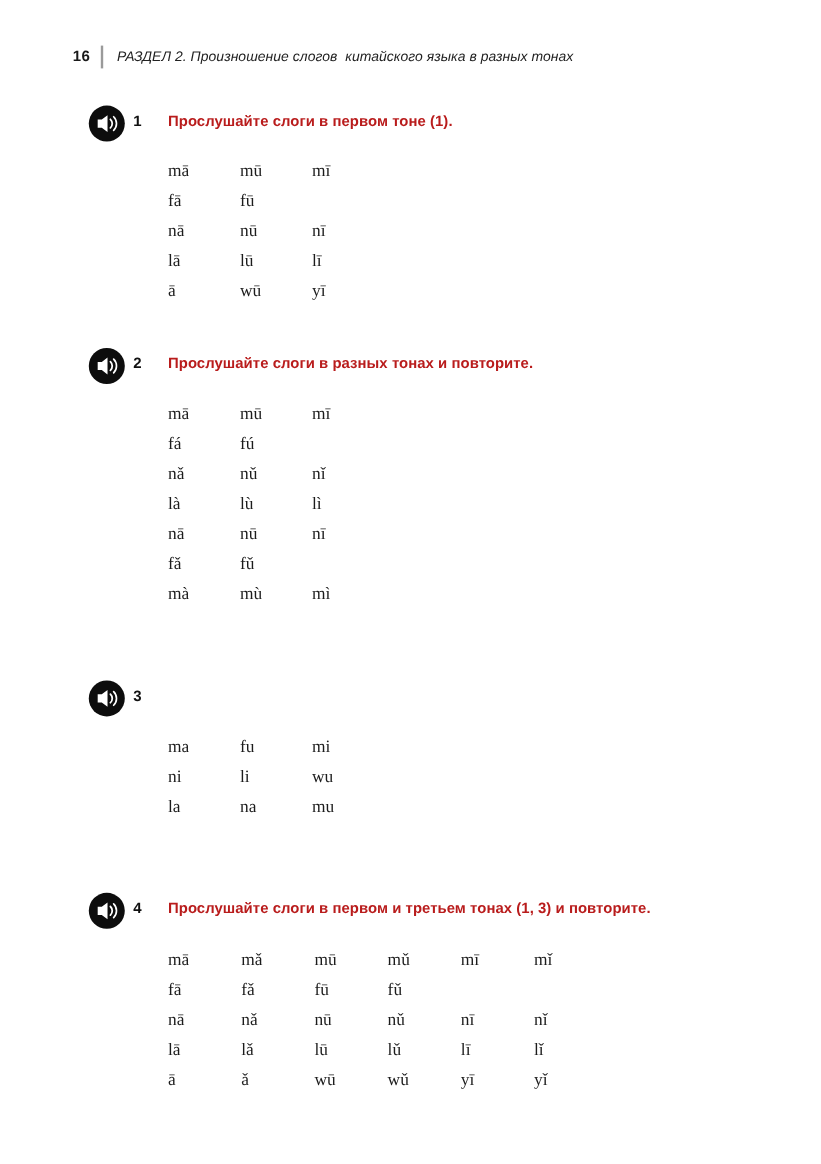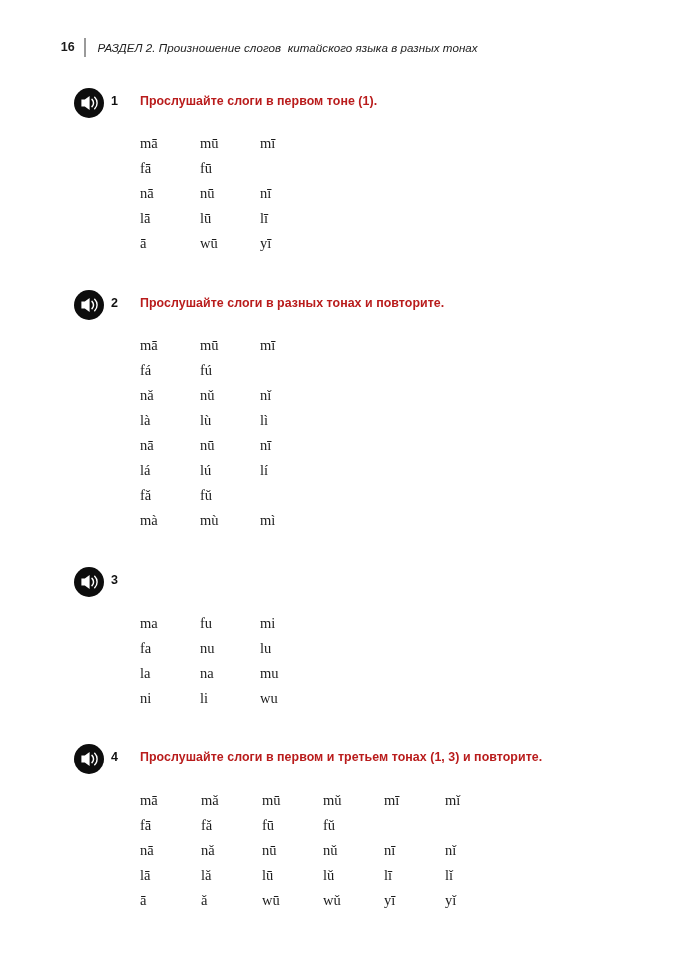--- a/index.html
+++ b/index.html
@@ -201,25 +201,20 @@
           <div class="syl-cell">là</div>
           <div class="syl-cell">lù</div>
           <div class="syl-cell">lì</div>
         </div>
         <div class="syl-row">
           <div class="syl-cell">nā</div>
           <div class="syl-cell">nū</div>
           <div class="syl-cell">nī</div>
         </div>
         <div class="syl-row">
-          <div class="syl-cell">lá</div>
-          <div class="syl-cell">lú</div>
-          <div class="syl-cell">lí</div>
-        </div>
-        <div class="syl-row">
           <div class="syl-cell">fǎ</div>
           <div class="syl-cell">fǔ</div>
           <div class="syl-cell"></div>
         </div>
         <div class="syl-row">
           <div class="syl-cell">mà</div>
           <div class="syl-cell">mù</div>
           <div class="syl-cell">mì</div>
         </div>
       </div>
@@ -235,33 +230,28 @@
         </div>
         <div class="ex-number">3</div>
       </div>
       <div class="syllable-table" style="top: 44px;">
         <div class="syl-row">
           <div class="syl-cell">ma</div>
           <div class="syl-cell">fu</div>
           <div class="syl-cell">mi</div>
         </div>
         <div class="syl-row">
-          <div class="syl-cell">fa</div>
-          <div class="syl-cell">nu</div>
-          <div class="syl-cell">lu</div>
+          <div class="syl-cell">ni</div>
+          <div class="syl-cell">li</div>
+          <div class="syl-cell">wu</div>
         </div>
         <div class="syl-row">
           <div class="syl-cell">la</div>
           <div class="syl-cell">na</div>
           <div class="syl-cell">mu</div>
-        </div>
-        <div class="syl-row">
-          <div class="syl-cell">ni</div>
-          <div class="syl-cell">li</div>
-          <div class="syl-cell">wu</div>
         </div>
       </div>
     </div>
     <div class="exercise" style="top: 744px;">
       <div class="ex-head">
         <div class="audio-icon">
           <svg width="30" height="30" viewBox="0 0 30 30" aria-hidden="true">
             <path fill="#ffffff" d="M15.6 8.0 L10.8 11.6 L7.4 11.6 L7.4 18.4 L10.8 18.4 L15.6 22.0 Z"></path>
             <path fill="none" stroke="#ffffff" stroke-width="1.5" stroke-linecap="round" d="M18.0 11.4 A5.0 5.0 0 0 1 18.0 18.6"></path>
             <path fill="none" stroke="#ffffff" stroke-width="1.4" stroke-linecap="round" d="M20.7 9.3 A8.0 8.0 0 0 1 20.7 20.7"></path>

